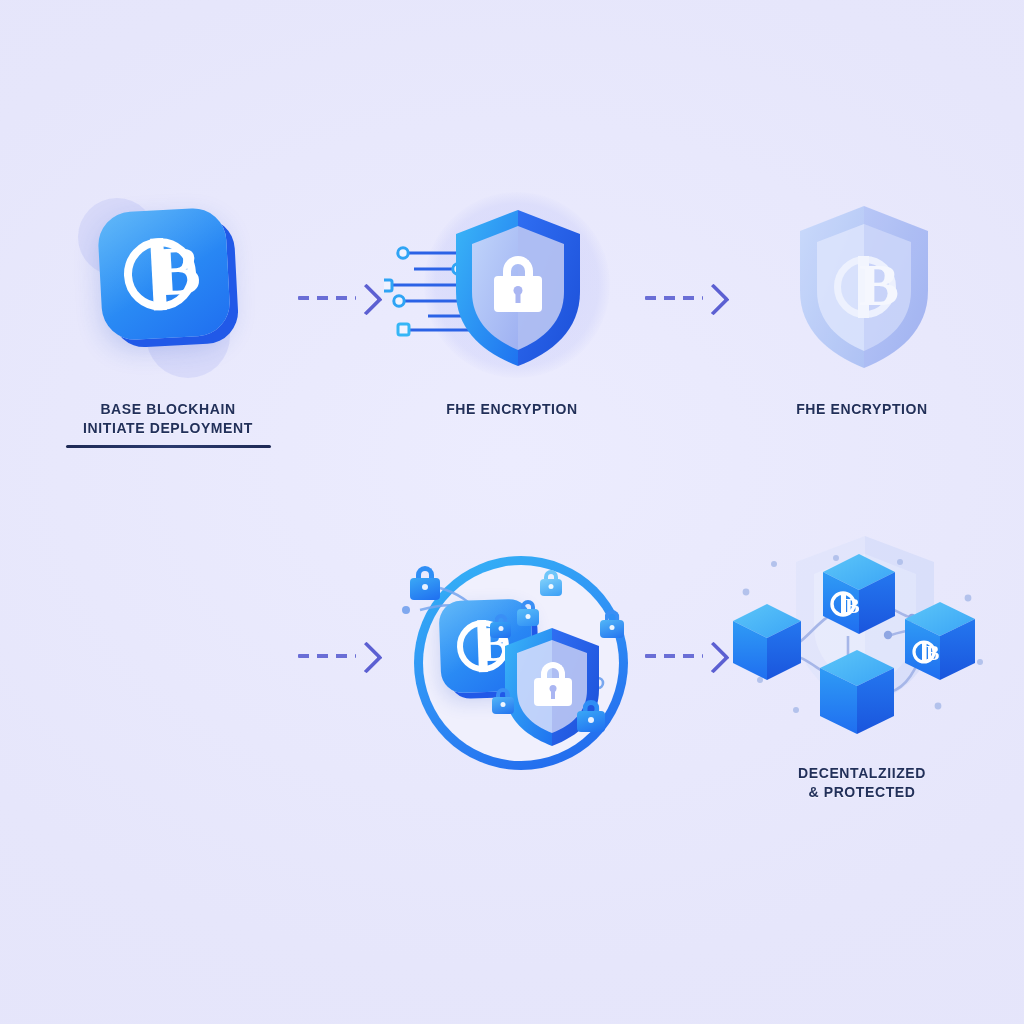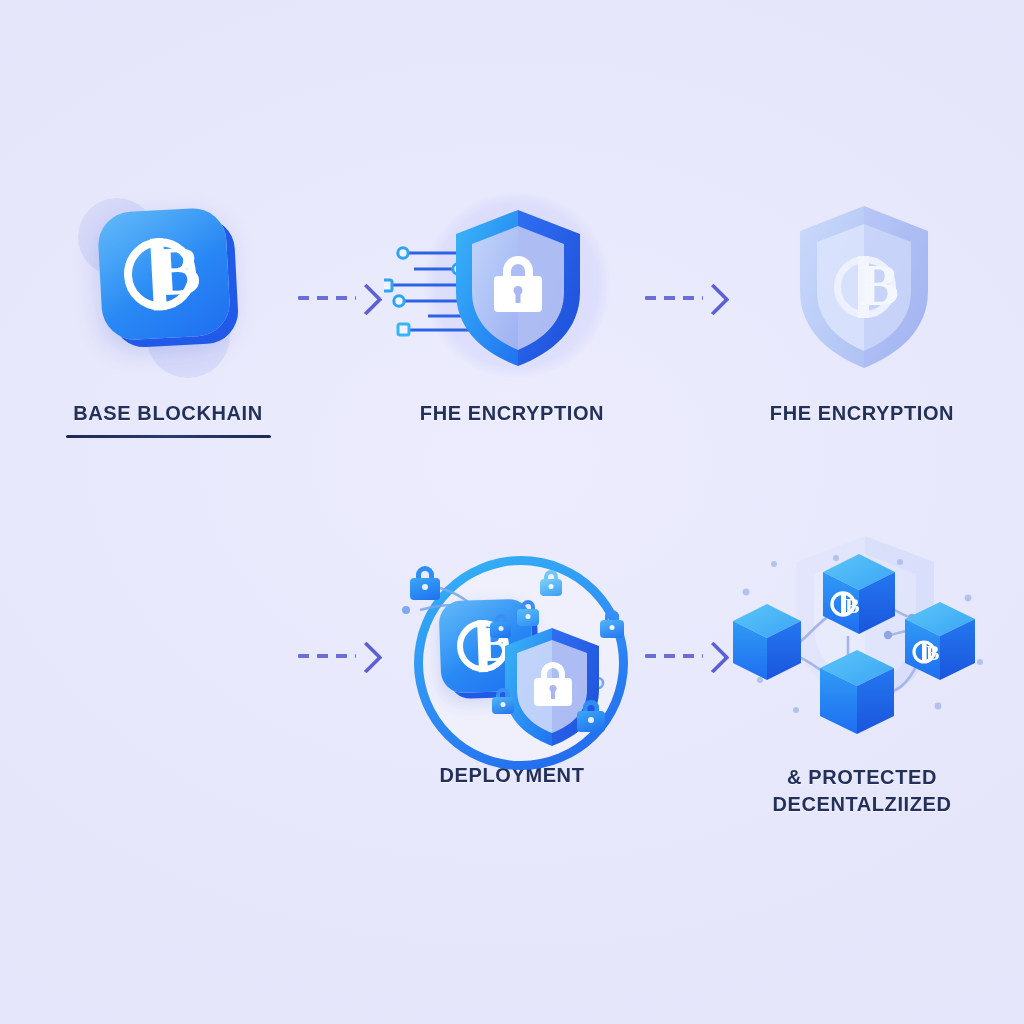--- a/index.html
+++ b/index.html
@@ -28,21 +28,21 @@
     text-align: center;
   }
   .art {
     position: relative;
     width: 300px;
     height: 200px;
     margin: 0 auto;
   }
   .caption {
     margin-top: 10px;
-    font-size: 20px;
+    font-size: 14px;
     font-weight: bold;
     letter-spacing: 0.6px;
     line-height: 1.33;
     color: #22305a;
     text-transform: uppercase;
     text-shadow: 0 1px 0 rgba(255,255,255,0.55);
   }
   .caption .line { display: block; white-space: nowrap; }
   .underline {
     width: 205px;
@@ -190,20 +190,21 @@
       <div class="base-tile" style="left:82px; top:20px; width:128px; height:128px; transform: rotate(-3deg);">
         <div class="base-mark" style="left:22px; top:22px; width:84px; height:84px;">
           <div class="ring" style="width:72px; height:72px; left:2px; top:6px;"></div>
           <div class="bar" style="left:30px; top:6px; width:13px; height:72px;"></div>
           <div class="bee" style="left:32px; top:5px; font-size:70px; font-family:'Liberation Serif', serif;">B</div>
         </div>
       </div>
     </div>
     <div class="caption">
       <span class="line">BASE BLOCKHAIN</span>
+      <span class="line">INITIATE DEPLOYMENT</span>
     </div>
     <div class="underline"></div>
   </div>
 
   <div class="arrow" style="left:298px; top:285px;">
     <div class="dash-line"></div>
     <div class="head"></div>
   </div>
 
   <div class="step" style="left:362px; top:190px;">
@@ -387,21 +388,20 @@
         </div>
       </div>
       <div class="lock" style="left:215px; top:152px; width:28px; height:32px;">
         <div class="shackle" style="top:0; width:17px; height:12px; border-width:5px; border-color:#2f8ef5;"></div>
         <div class="body" style="height:21px; background:linear-gradient(160deg,#3aa8f6,#1f6ef0);">
           <div class="keyhole" style="top:6px; width:6px; height:6px; background:#e8f1ff;"></div>
         </div>
       </div>
     </div>
     <div class="caption" style="margin-top:2px;">
-      <span class="line">DEPLOYMENT</span>
     </div>
   </div>
 
   <div class="arrow" style="left:298px; top:643px;">
     <div class="dash-line"></div>
     <div class="head"></div>
   </div>
 
   <div class="arrow" style="left:645px; top:643px;">
     <div class="dash-line"></div>
@@ -541,18 +541,18 @@
                 <stop offset="100%" stop-color="#1a55dd"></stop>
               </linearGradient>
           </defs>
           <path d="M41 2 L78 20 L41 38 L4 20 Z" fill="url(#cT4)"></path>
           <path d="M4 20 L41 38 V86 L4 68 Z" fill="url(#cL4)"></path>
           <path d="M78 20 L41 38 V86 L78 68 Z" fill="url(#cR4)"></path>
         </svg>
       </div>
     </div>
     <div class="caption" style="margin-top:6px;">
+      <span class="line">DECENTALZIIZED</span>
       <span class="line">&amp; PROTECTED</span>
-      <span class="line">DECENTALZIIZED</span>
     </div>
   </div>
 
 </div>
 
 </body></html>

